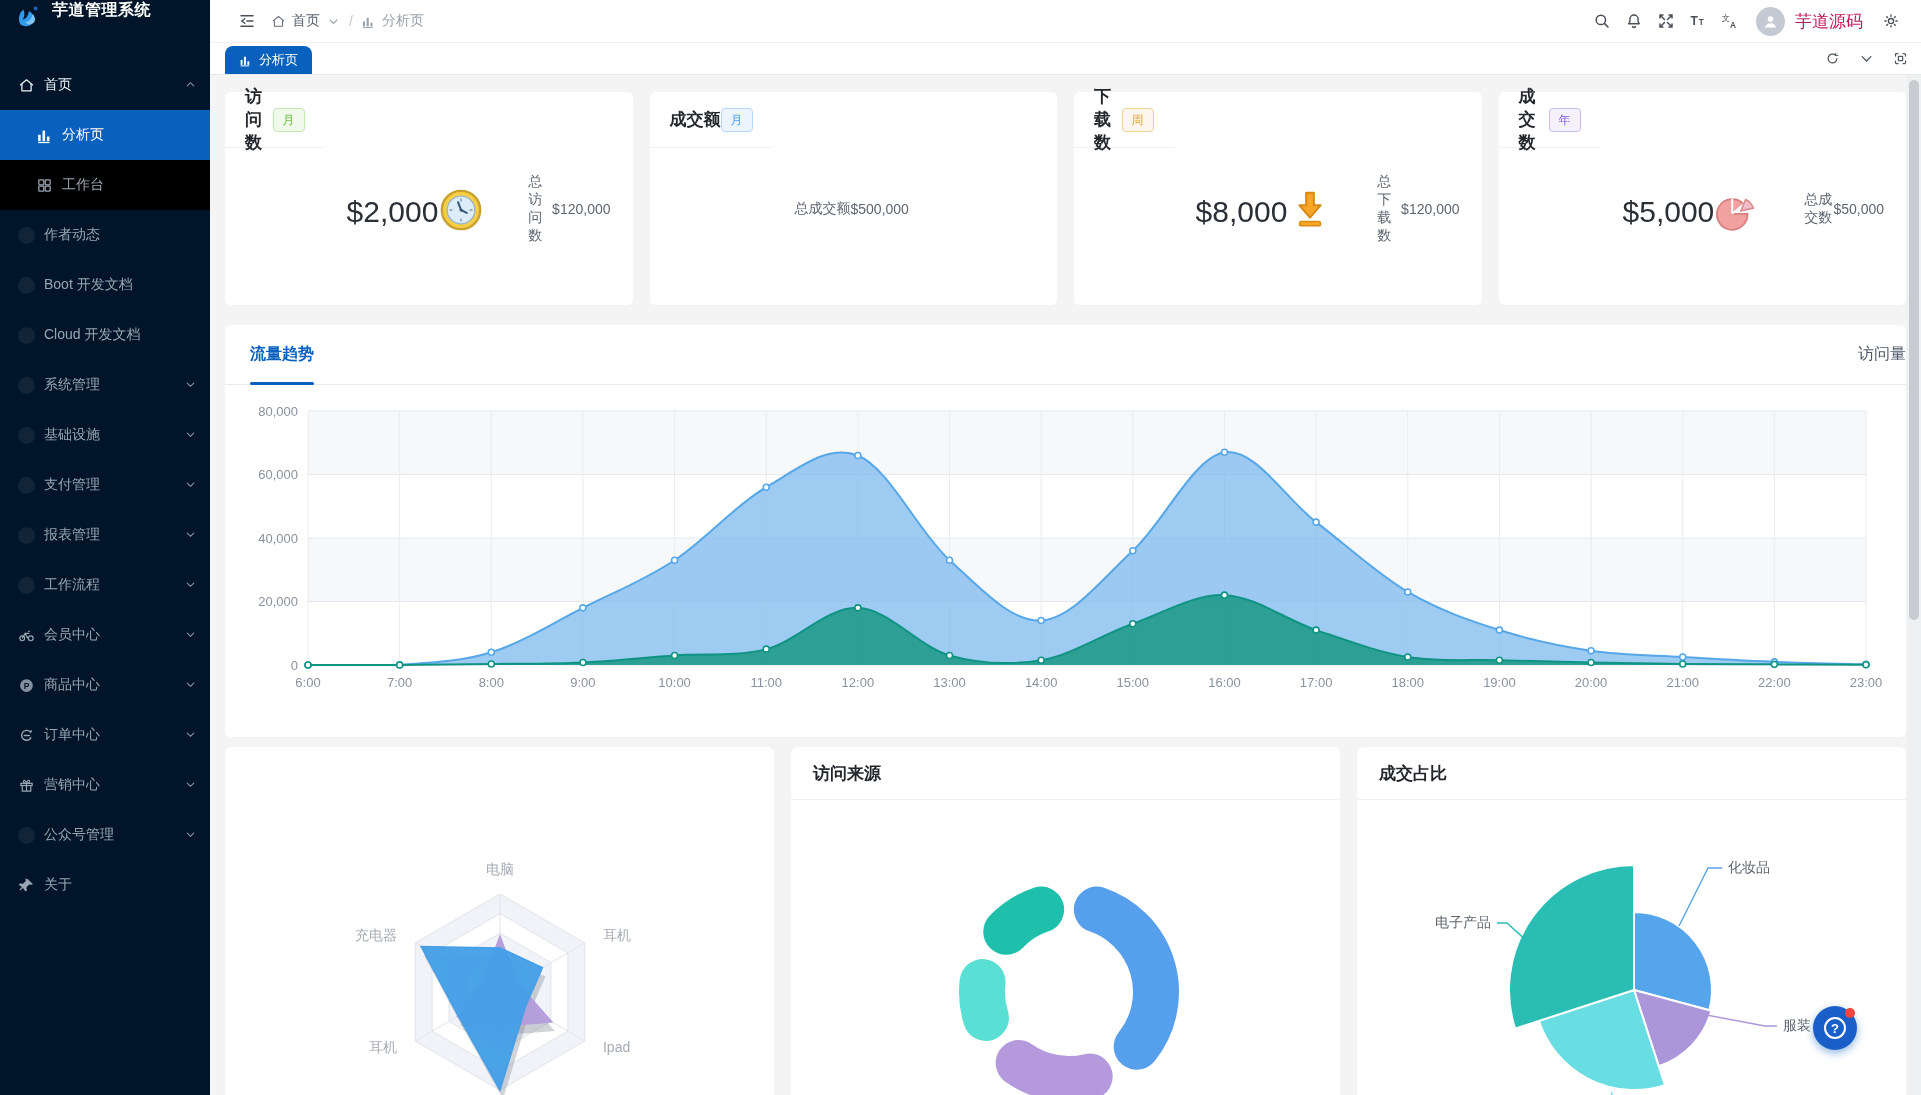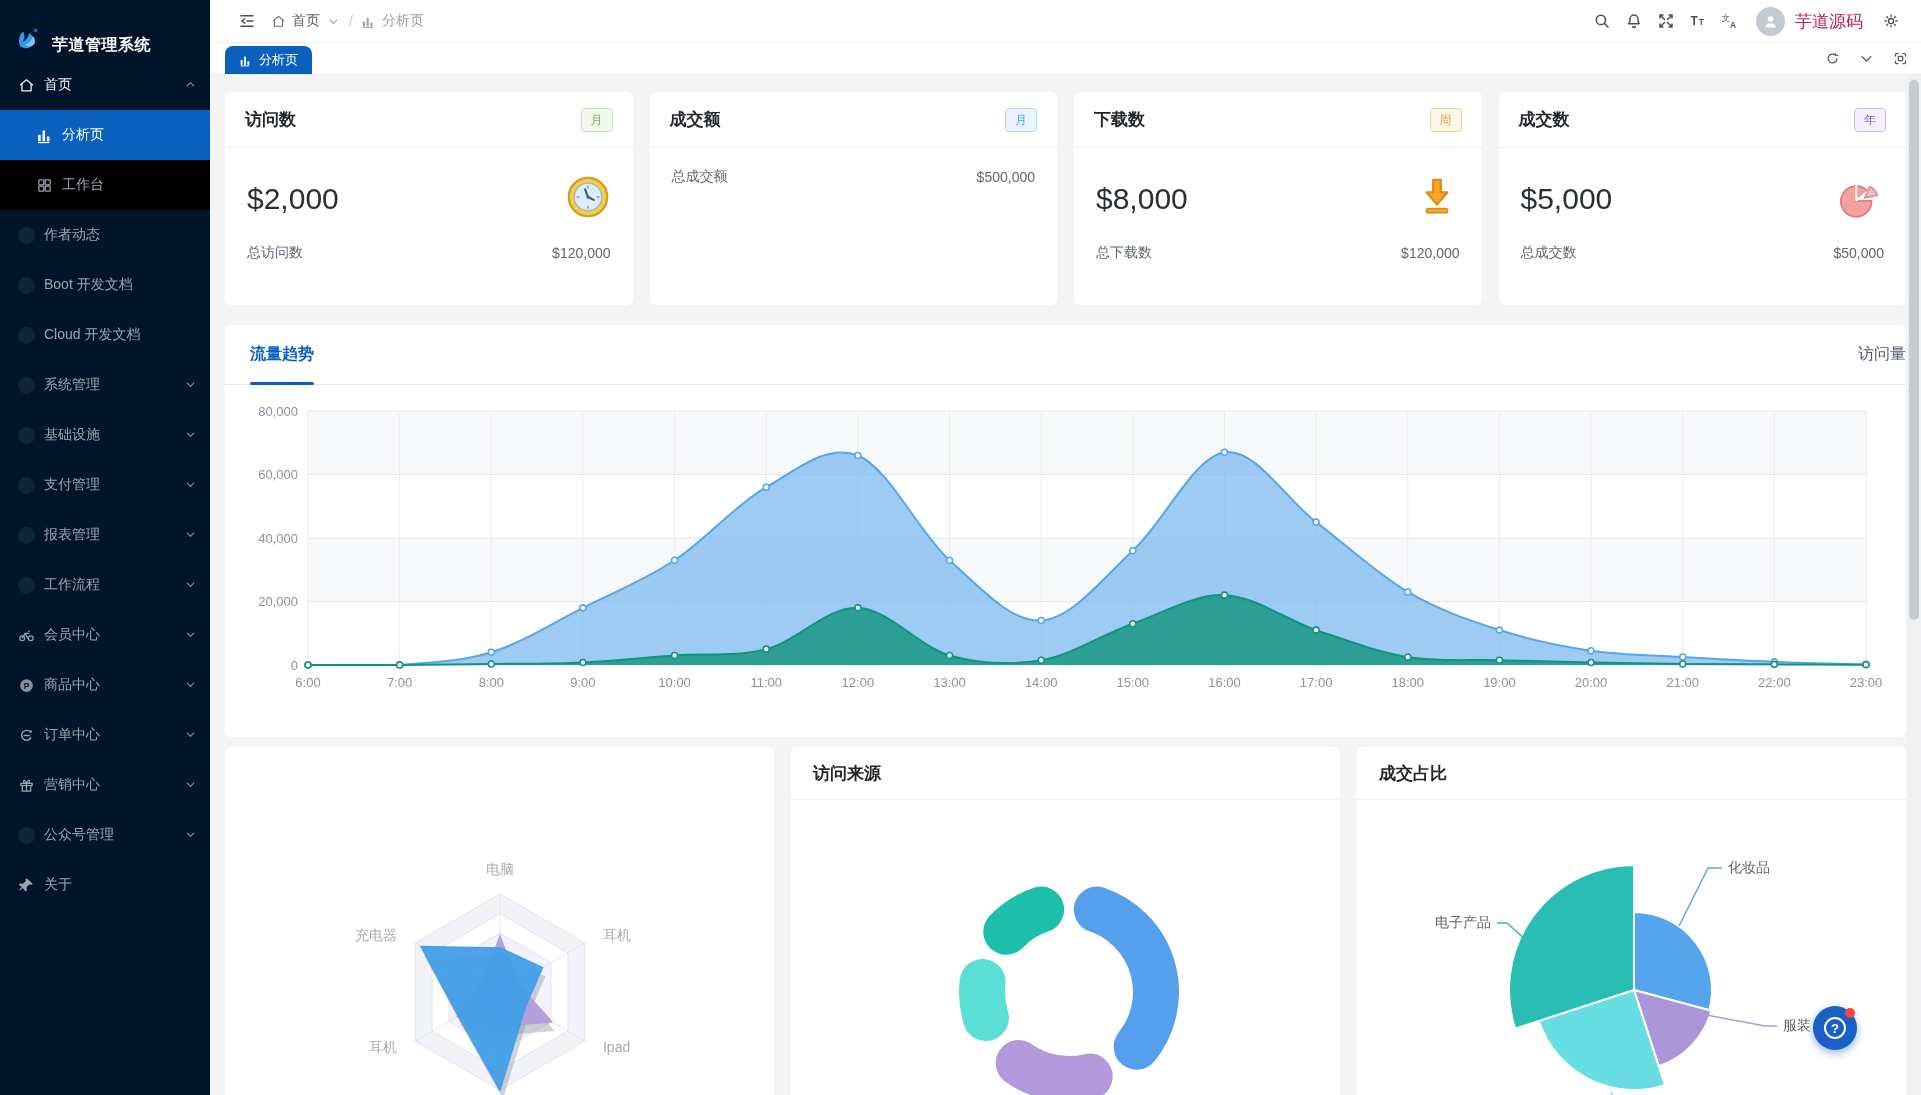--- a/index.html
+++ b/index.html
@@ -2,21 +2,21 @@
 <html><head>
 <meta charset="utf-8">
 <style>
   * { margin:0; padding:0; box-sizing:border-box; }
   html,body { width:1921px; height:1095px; overflow:hidden; }
   body { font-family:"Liberation Sans","DejaVu Sans",sans-serif; background:#f4f4f5; color:#303133; }
   .app { display:flex; width:100%; height:100%; }
 
   
   .sidebar { width:210px; height:100%; background:#001529; flex:none; position:relative; }
-  .logo-row { height:56px; display:flex; align-items:flex-end; padding-left:14px; gap:8px; }
+  .logo-row { height:56px; display:flex; align-items:flex-start; padding-left:14px; gap:8px; }
   .logo-title { color:#fff; font-size:16px; font-weight:bold; letter-spacing:.5px; }
   .menu { padding-top:4px; }
   .m-item { height:50px; display:flex; align-items:center; padding:0 14px 0 16px; cursor:pointer; color:#9aa5b1; font-size:14px; position:relative; }
   .m-item .m-icon { width:20px; height:20px; margin-right:8px; display:flex; align-items:center; justify-content:center; flex:none; }
   .m-item .m-icon svg { width:17px; height:17px; }
   .m-label { white-space:nowrap; }
   .m-spacer { flex:1; }
   .m-chevron svg { width:11px; height:11px; }
   .m-item.group-open { color:#eef2f6; }
   .m-item.sub { padding-left:34px; background:#000000; }
@@ -42,21 +42,21 @@
   .page-tab { height:28px; background:#0960bd; color:#fff; border-radius:8px 8px 0 0; display:flex; align-items:center; gap:7px; padding:0 14px; font-size:13px; cursor:pointer; }
   .page-tab svg { width:13px; height:13px; }
   .tabbar-right { margin-left:auto; display:flex; align-items:center; height:100%; padding-right:4px; }
   .tb-ic { width:34px; height:100%; display:flex; align-items:center; justify-content:center; color:#515861; cursor:pointer; }
   .tb-ic svg { width:15px; height:15px; }
 
   .content { flex:1; padding:17px 15px 0 15px; overflow:hidden; position:relative; }
 
   
   .stat-row { display:flex; gap:17px; height:213px; }
-  .stat-card { flex:1; background:#fff; border-radius:6px; display:flex; flex-direction:column; }
+  .stat-card { flex:1; background:#fff; border-radius:6px; display:flex; flex-direction:row; }
   .sc-head { height:56px; display:flex; align-items:center; justify-content:space-between; padding:0 20px; border-bottom:1px solid #eef0f3; }
   .sc-title { font-size:17px; font-weight:600; color:#23262b; }
   .sc-badge { font-size:12px; line-height:1; padding:5px 9px; border-radius:4px; border:1px solid; }
   .badge-success { color:#67c23a; background:#f0f9eb; border-color:#c2e7b0 !important; }
   .badge-primary { color:#409eff; background:#ecf5ff; border-color:#b3d8ff !important; }
   .badge-warning { color:#e6a23c; background:#fdf6ec; border-color:#f3d19e !important; }
   .badge-purple  { color:#7d5ad8; background:#f5f1fc; border-color:#cdb8f0 !important; }
   .sc-body { display:flex; align-items:center; justify-content:space-between; padding:26px 22px 0 22px; }
   .sc-value { font-size:30px; color:#2b2f36; }
   .sc-icon svg { width:46px; height:46px; }

